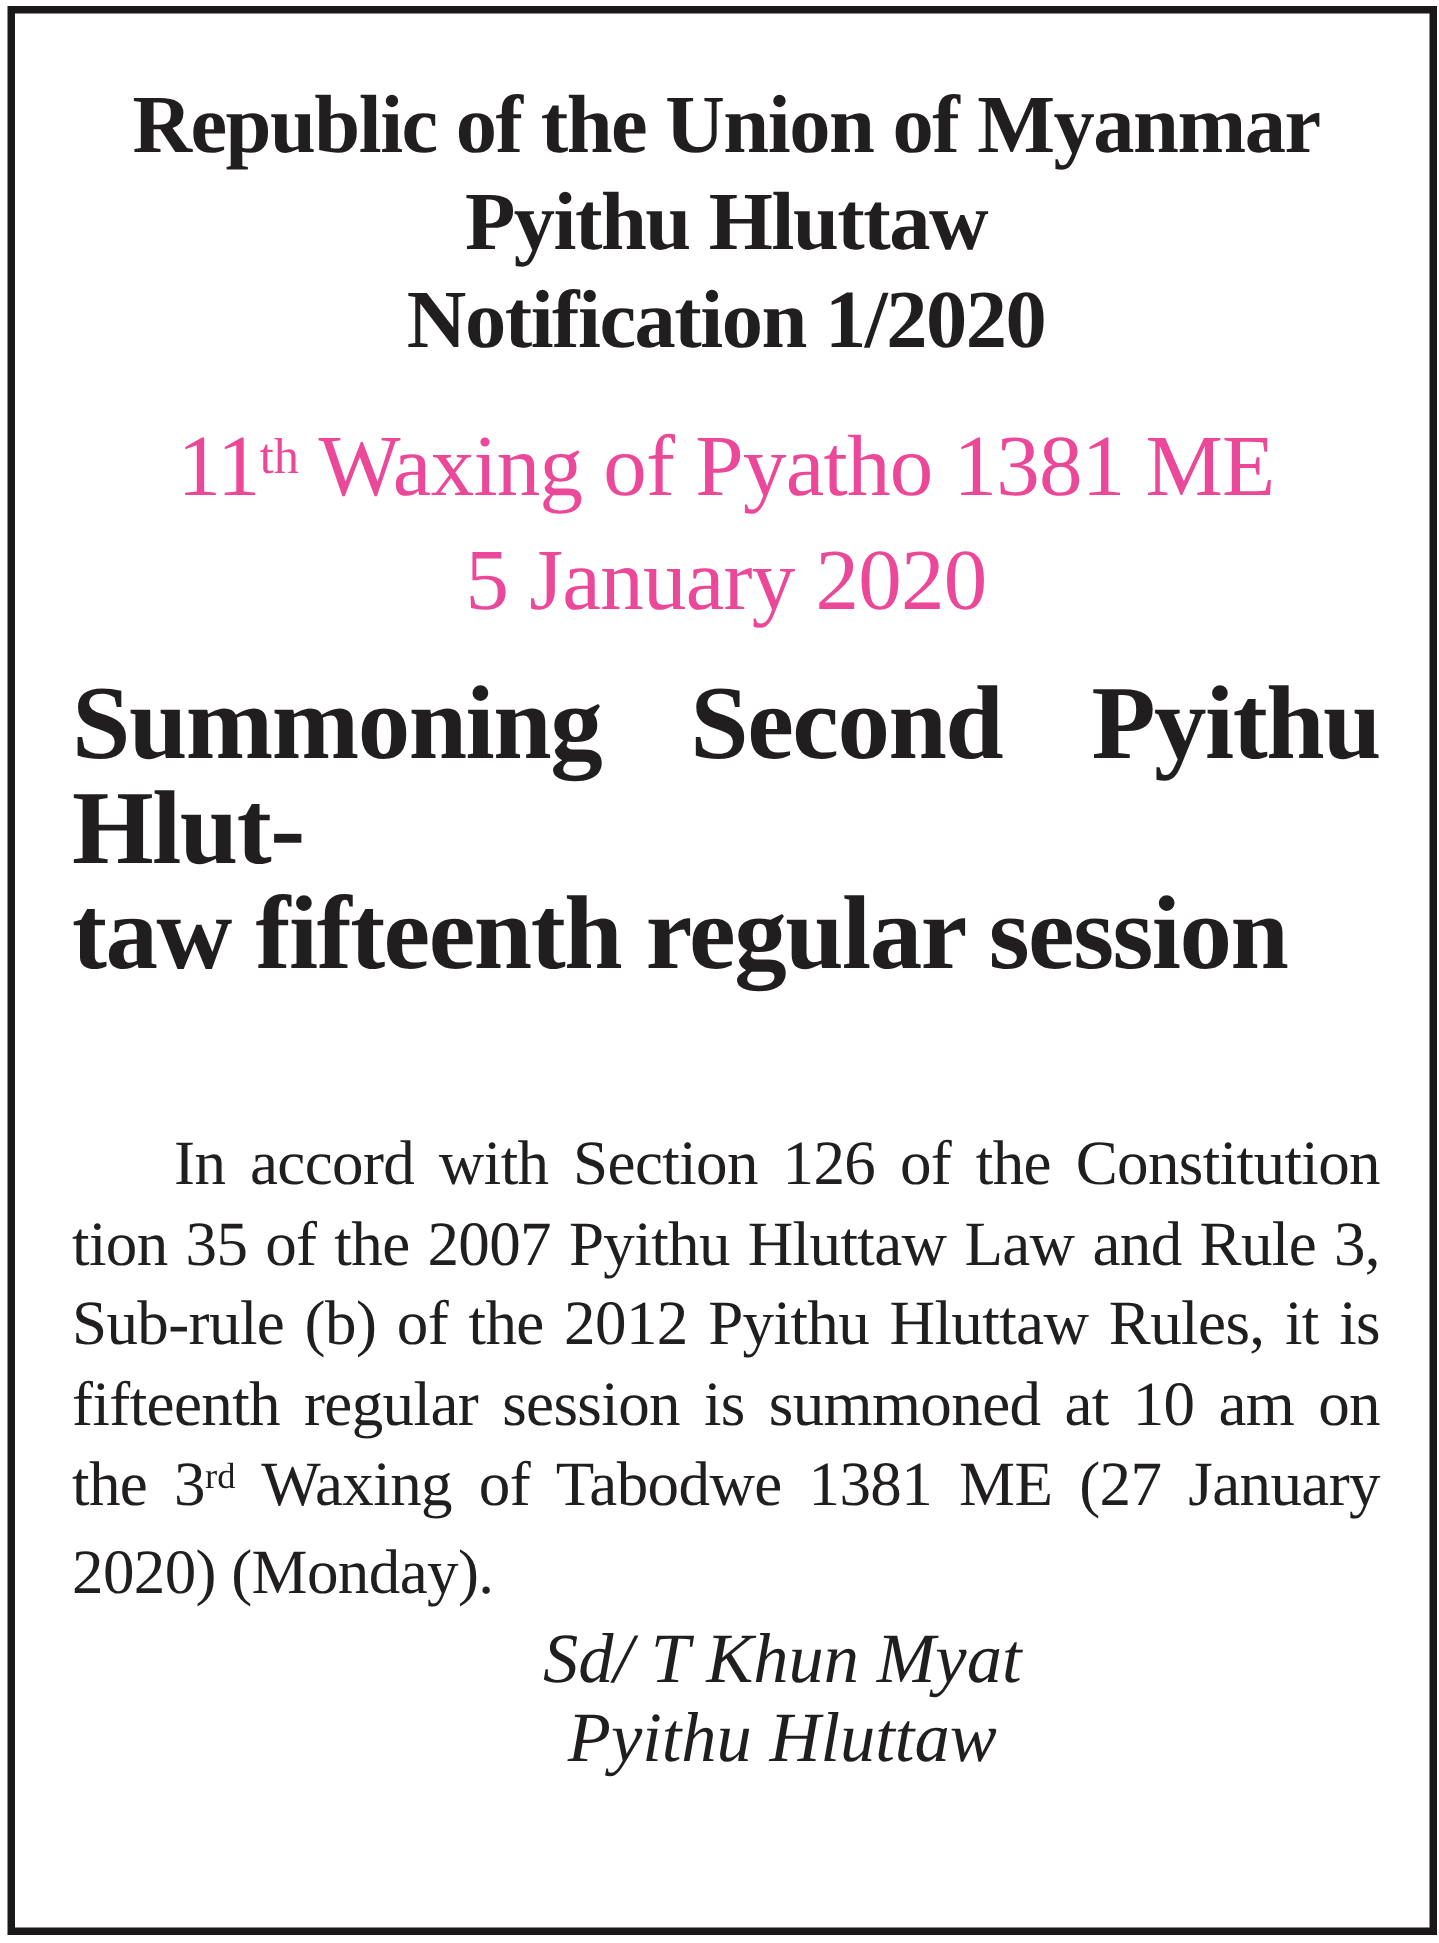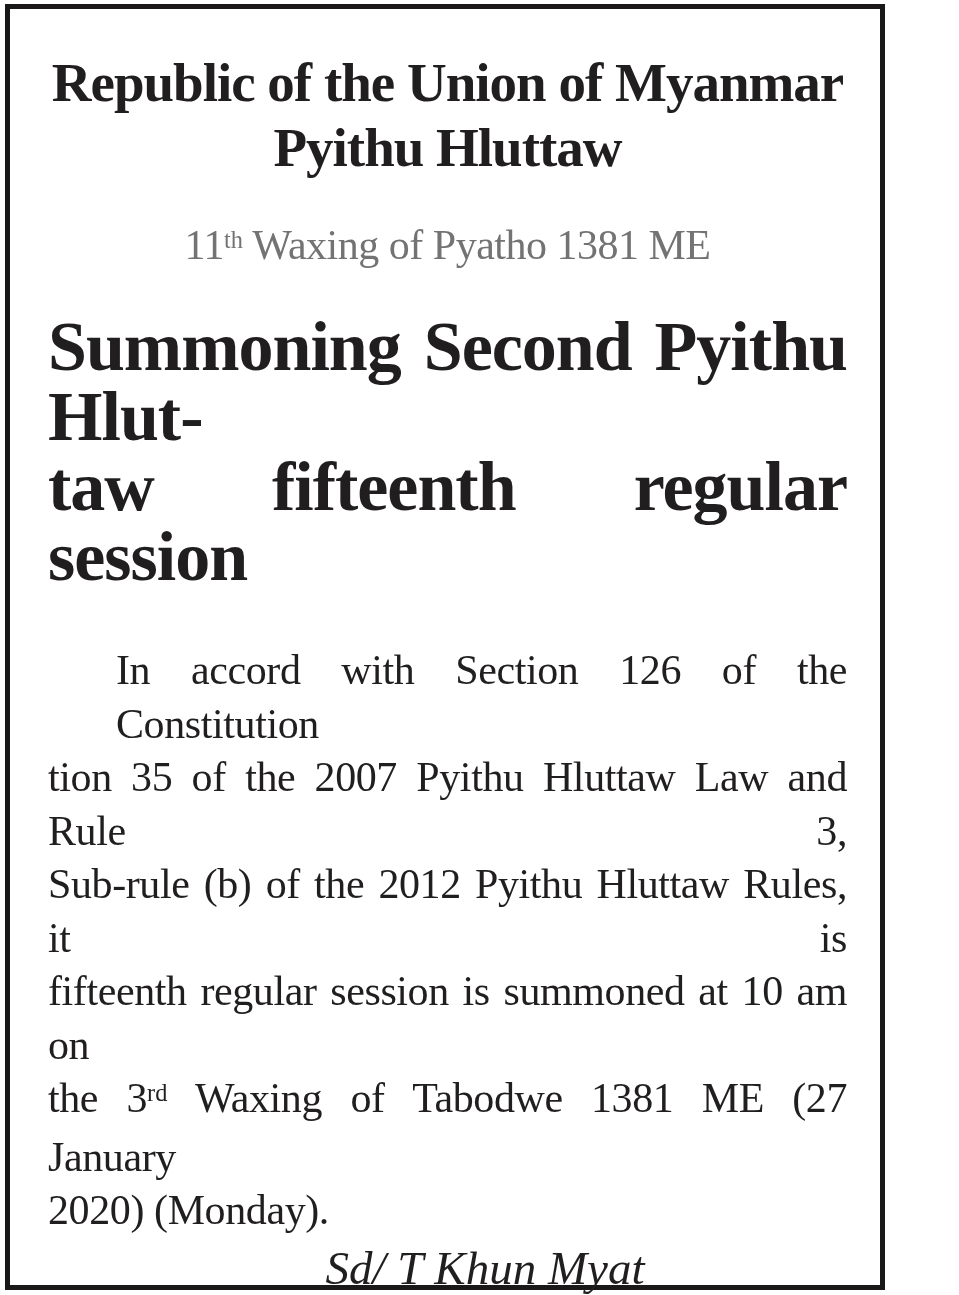--- a/index.html
+++ b/index.html
@@ -12,56 +12,56 @@
     width: 959px;
     height: 1295px;
     background: #ffffff;
     font-family: "Liberation Serif", serif;
     color: #211e1f;
     overflow: hidden;
   }
   .frame {
     box-sizing: border-box;
     margin: 4px 1px 5px 5px;
-    width: 880px;
+    width: 953px;
     height: 1286px;
     border: 5px solid #1b1819;
     padding: 41px 33px 0 38px;
   }
   .masthead {
     text-align: center;
     font-weight: bold;
     font-size: 55px;
     line-height: 65px;
     letter-spacing: -1px;
   }
   .dateline {
     margin-top: 32px;
     text-align: center;
-    font-size: 42px;
+    font-size: 58px;
     line-height: 67px;
     letter-spacing: -0.5px;
-    color: #737373;
+    color: #ec4899;
   }
   .headline {
     margin: 28px 0 0 0;
     font-size: 70px;
     font-weight: bold;
     line-height: 70px;
     letter-spacing: -1px;
   }
   .headline .line {
     text-align: justify;
     text-align-last: justify;
   }
   .headline .line.no-stretch {
     text-align-last: left;
   }
   .bodytext {
-    margin-top: 52px;
+    margin-top: 92px;
     font-size: 42px;
     line-height: 53.5px;
     letter-spacing: -0.4px;
   }
   .bodytext .line {
     text-align: justify;
     text-align-last: justify;
   }
   .bodytext .line.indent {
     padding-left: 68px;
@@ -87,24 +87,26 @@
 </style>
 </head>
 <body>
 
 <div class="page">
   <div class="frame">
 
     <header class="masthead">
       <div class="masthead-line">Republic of the Union of Myanmar</div>
       <div class="masthead-line">Pyithu Hluttaw</div>
+      <div class="masthead-line">Notification 1/2020</div>
     </header>
 
     <div class="dateline">
       <div class="date-line">11<sup>th</sup> Waxing of Pyatho 1381 ME</div>
+      <div class="date-line">5 January 2020</div>
     </div>
 
     <h1 class="headline">
       <div class="line">Summoning Second Pyithu Hlut-</div>
       <div class="line no-stretch">taw fifteenth regular session</div>
     </h1>
 
     <div class="bodytext">
       <div class="line indent">In accord with Section 126 of the Constitution</div>
       <div class="line">tion 35 of the 2007 Pyithu Hluttaw Law and Rule 3,</div>

